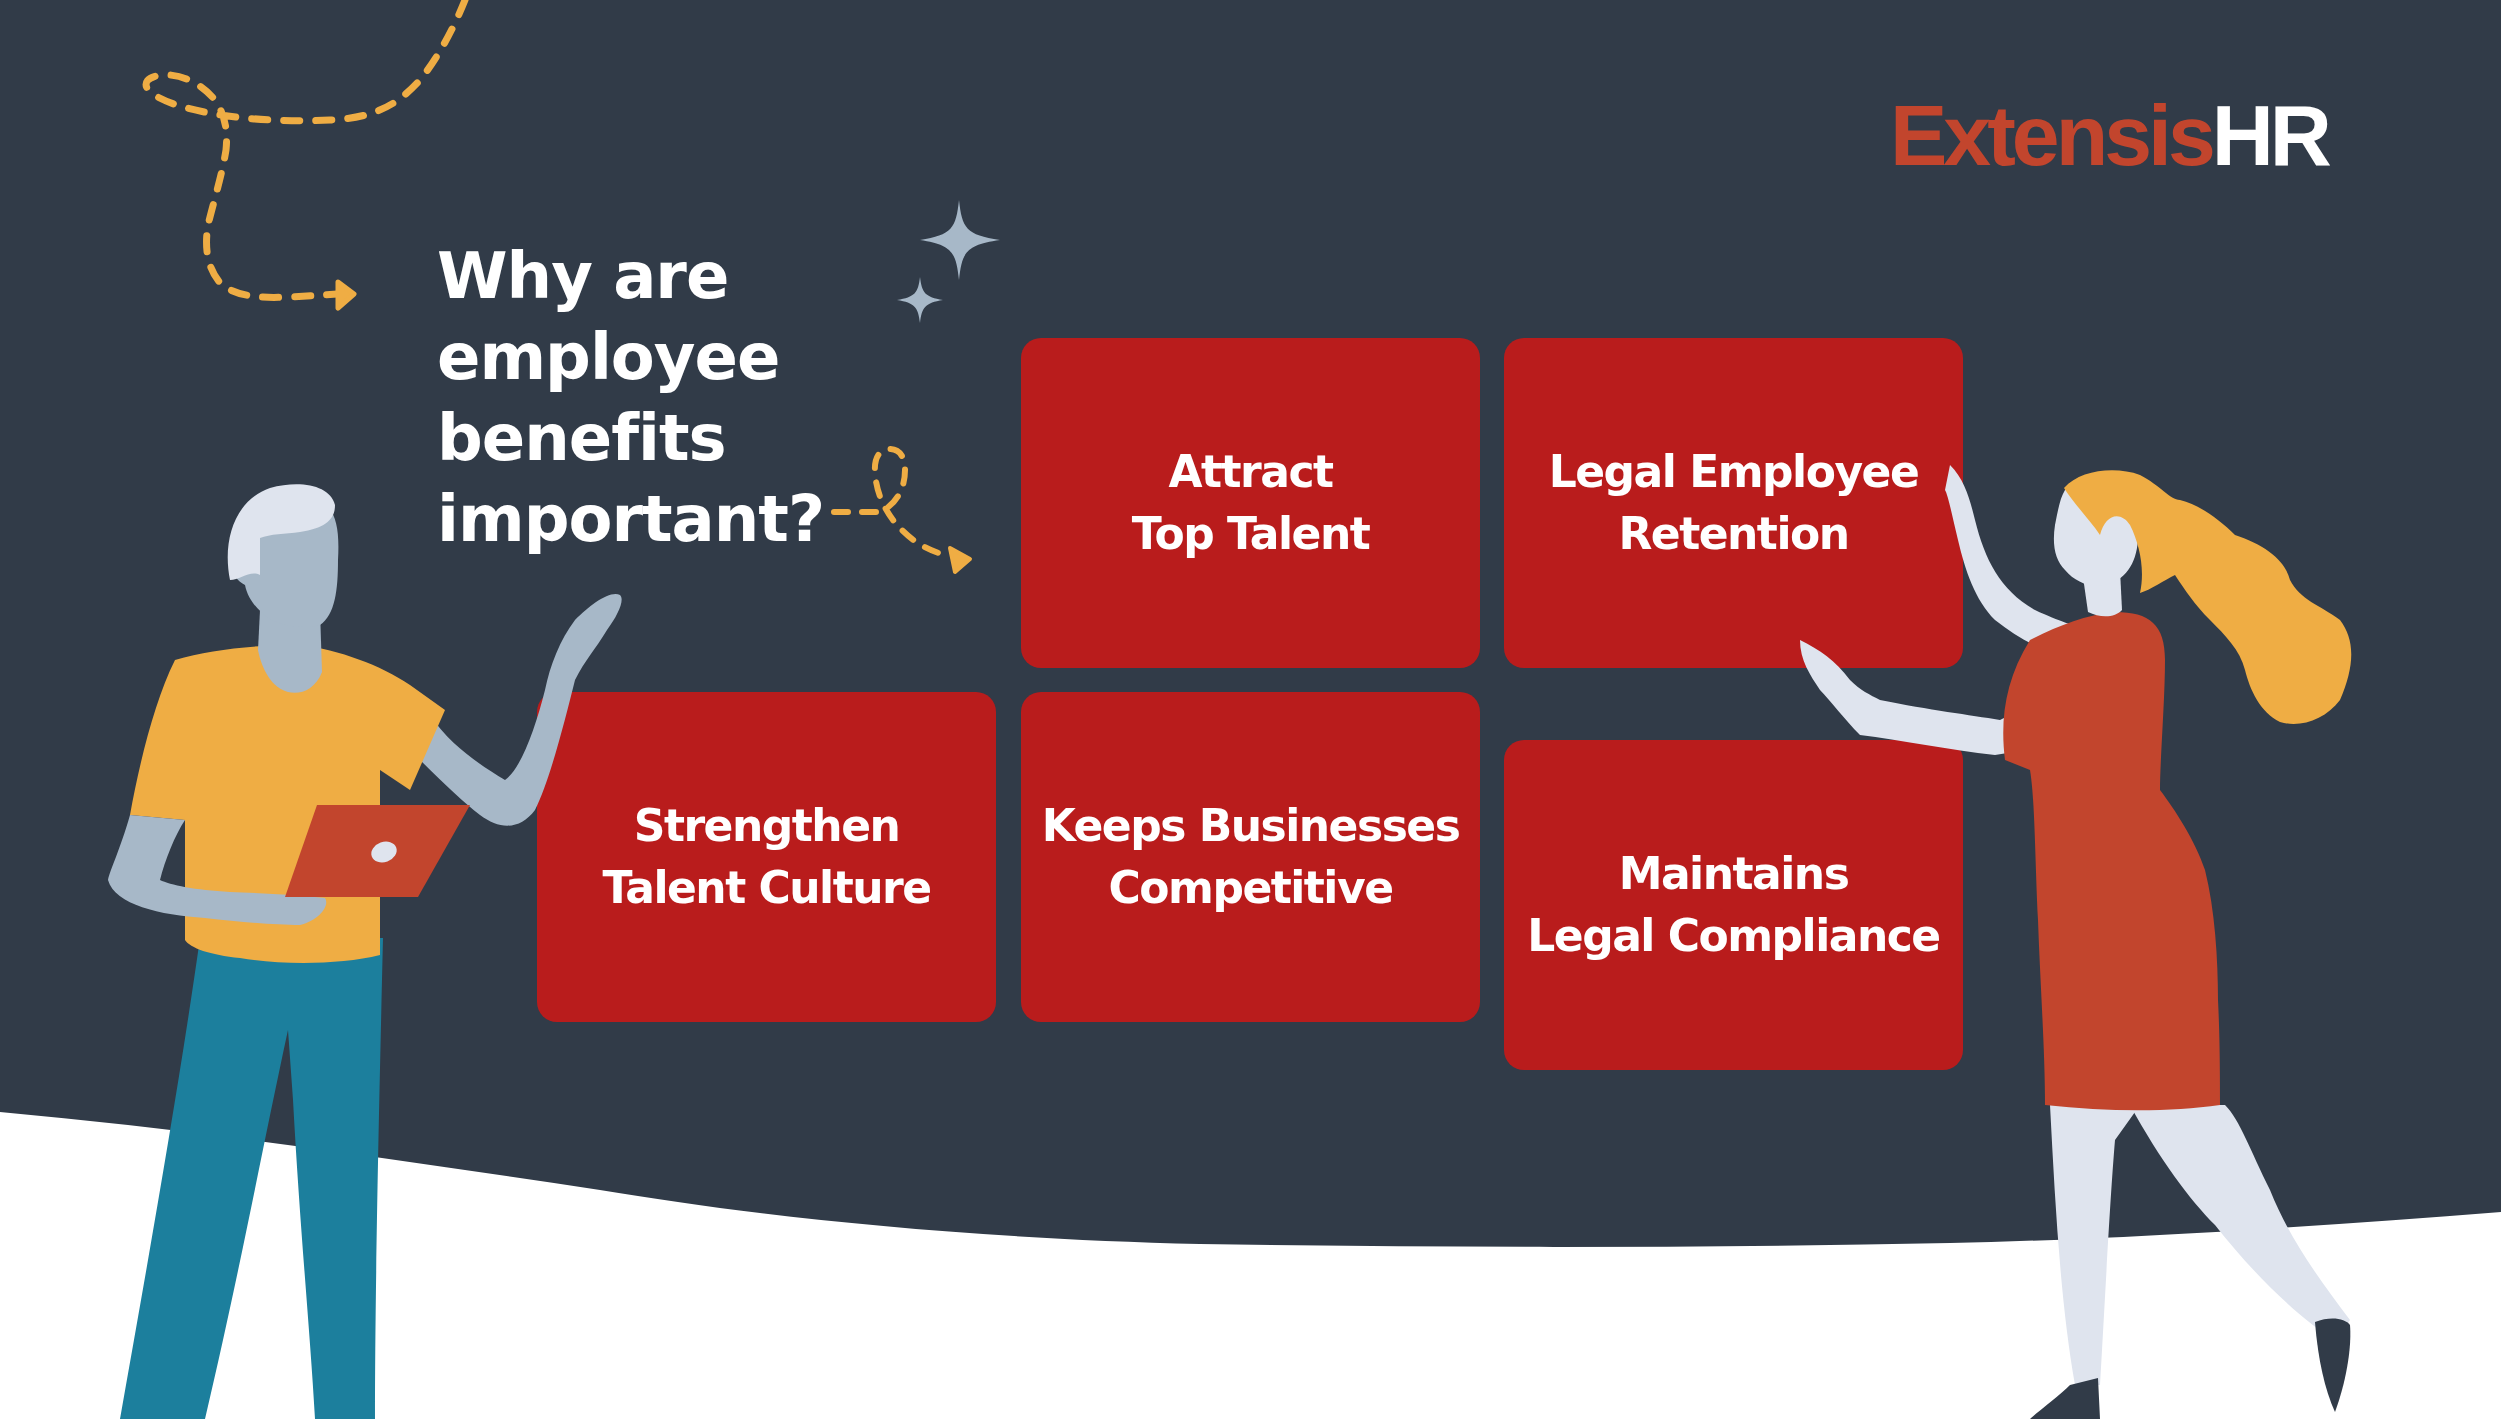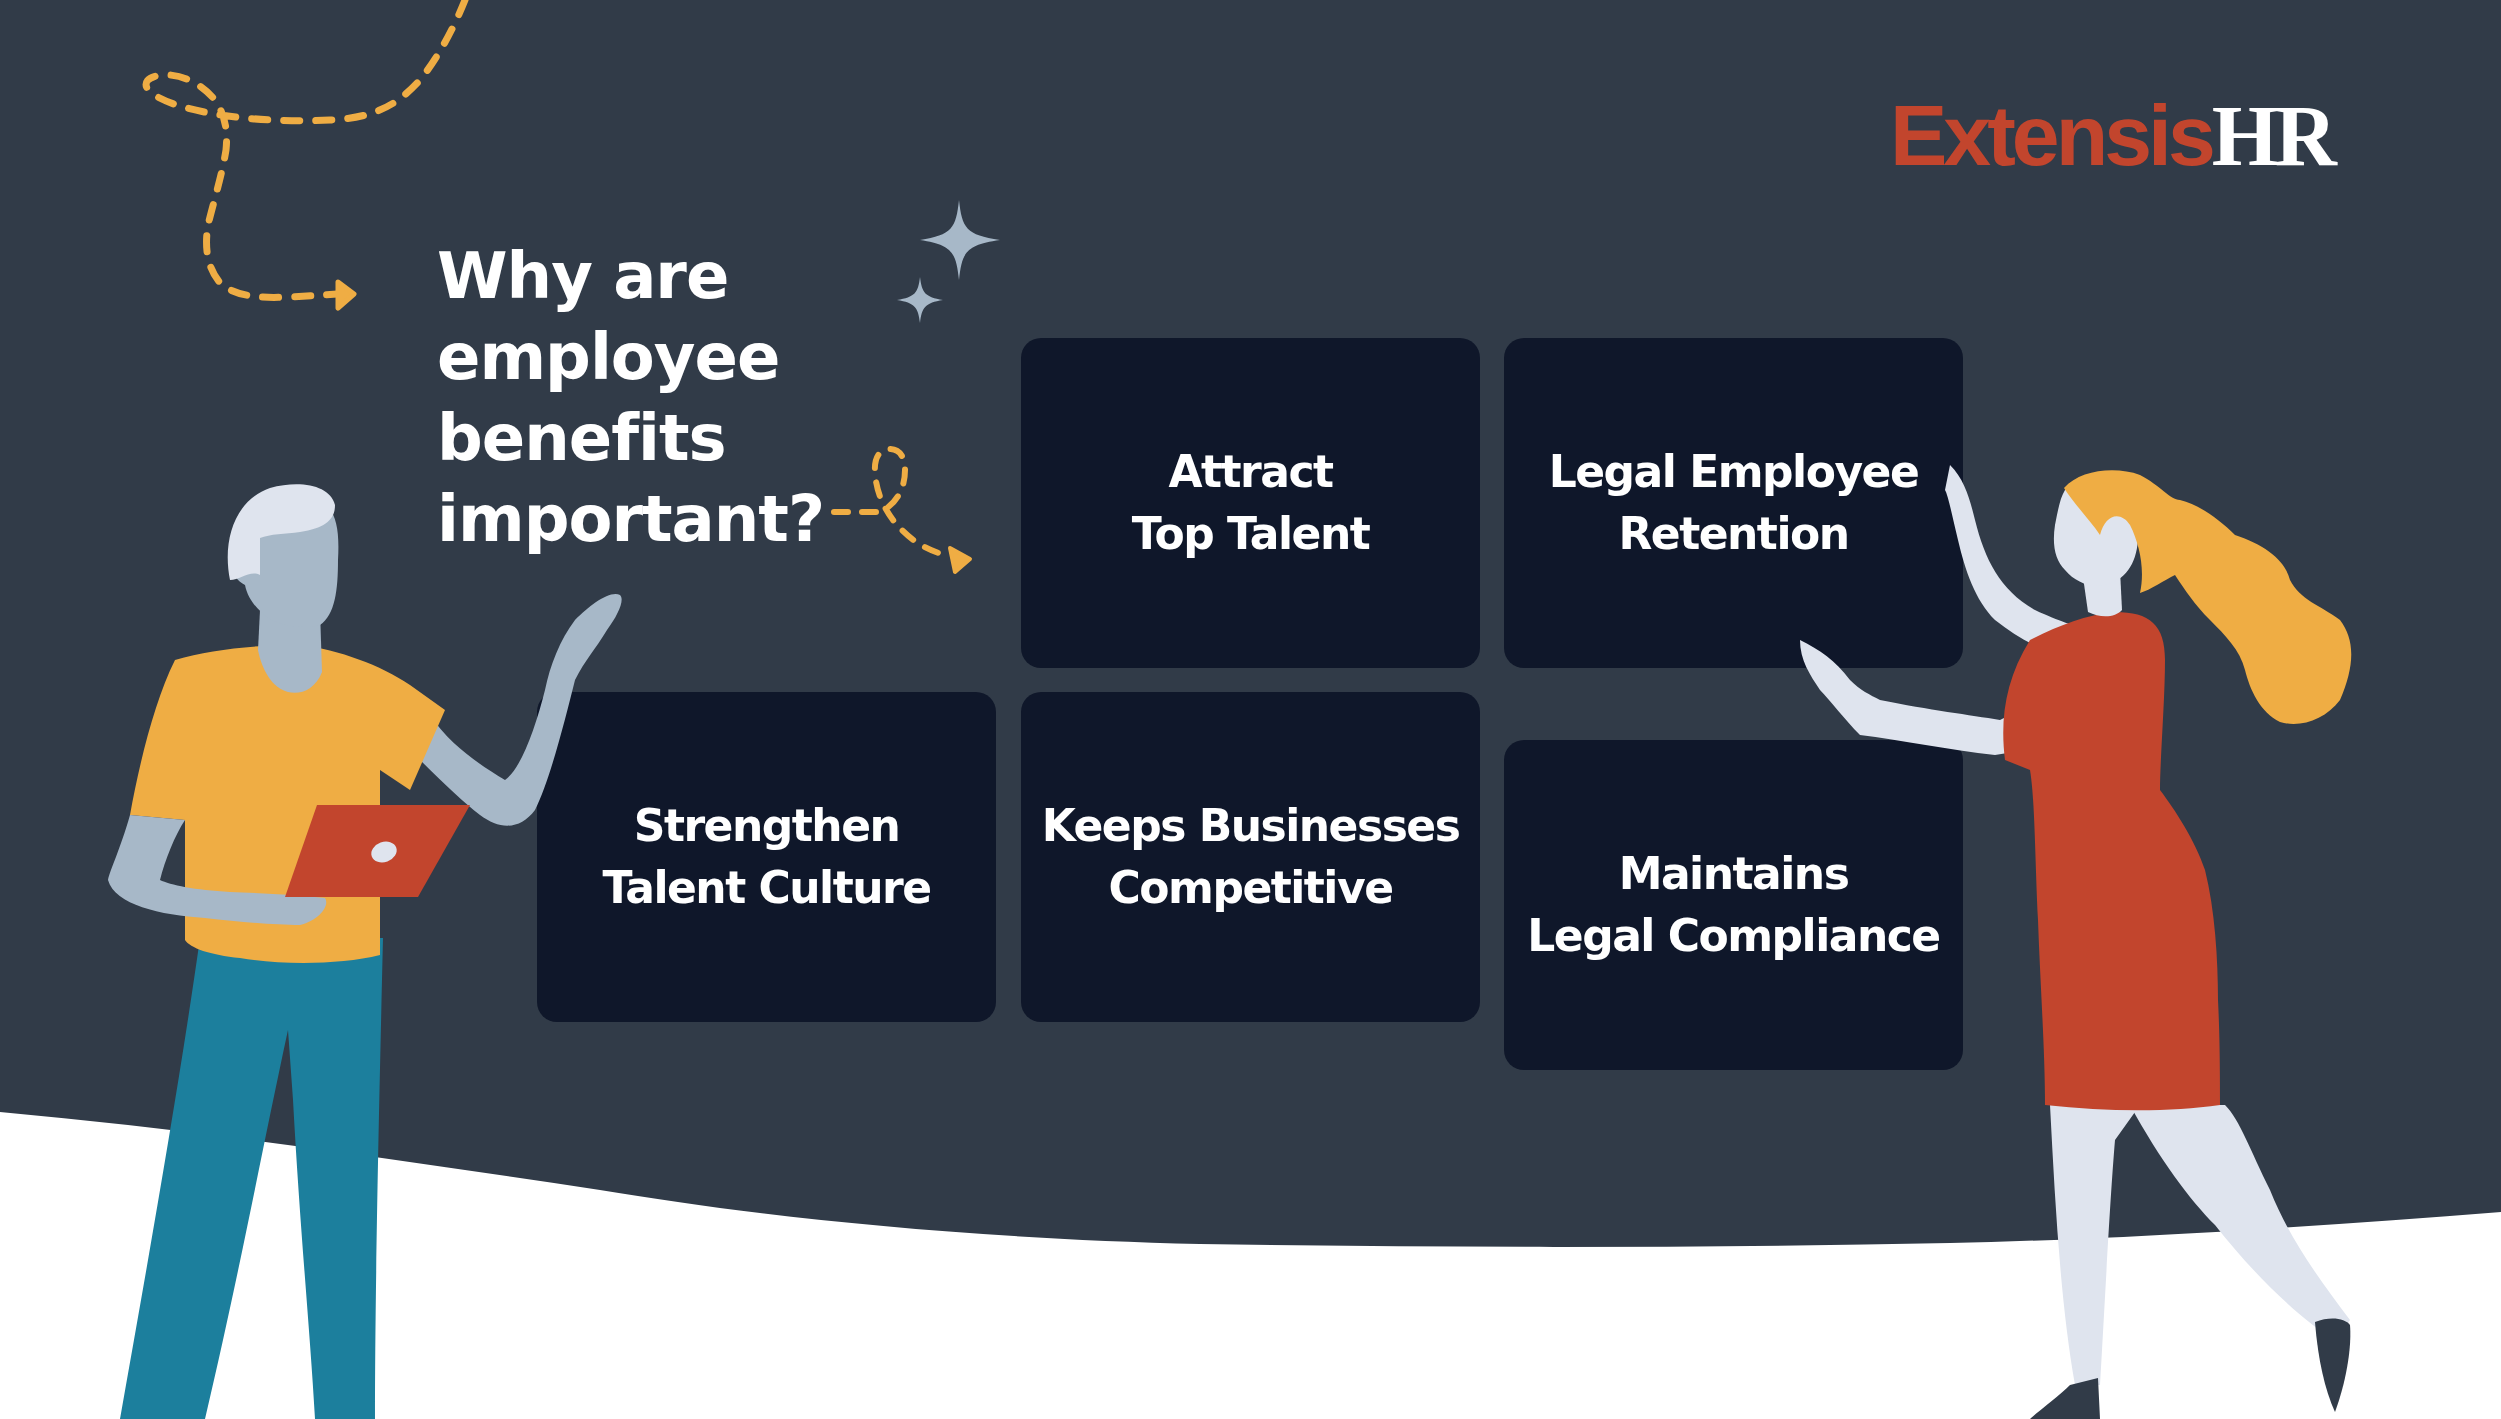--- a/index.html
+++ b/index.html
@@ -1,22 +1,22 @@
 <!DOCTYPE html>
 <html><head>
 <meta charset="utf-8">
 <style>
   html, body { margin: 0; padding: 0; }
   body { width: 2501px; height: 1419px; position: relative; overflow: hidden; background: #ffffff; font-family: "DejaVu Sans", "Liberation Sans", sans-serif; }
   .bg-svg { position: absolute; left: 0; top: 0; width: 2501px; height: 1419px; }
   .logo { position: absolute; left: 1890px; top: 92px; font-family: "Liberation Sans", sans-serif; font-weight: bold; font-size: 86px; letter-spacing: -4px; line-height: 1; }
   .logo .brand { color: #c2452d; }
-  .logo .suffix { color: #ffffff; font-family: Liberation Serif, serif; }
+  .logo .suffix { color: #ffffff; }
   .headline { position: absolute; left: 425px; top: 224px; width: 420px; color: #ffffff; font-family: "DejaVu Sans", sans-serif; font-weight: bold; font-size: 64px; line-height: 81px; letter-spacing: -1px; margin: 12px; }
-  .card { position: absolute; width: 459px; height: 330px; background: #0f172a; border-radius: 20px; display: flex; align-items: center; justify-content: center; text-align: center; color: #ffffff; font-family: "DejaVu Sans", sans-serif; font-weight: bold; font-size: 44px; line-height: 62px; letter-spacing: -1.5px; box-sizing: border-box; padding: 0 12px; cursor: pointer; }
+  .card { position: absolute; width: 459px; height: 330px; background: #b91c1c; border-radius: 20px; display: flex; align-items: center; justify-content: center; text-align: center; color: #ffffff; font-family: "DejaVu Sans", sans-serif; font-weight: bold; font-size: 44px; line-height: 62px; letter-spacing: -1.5px; box-sizing: border-box; padding: 0 12px; cursor: pointer; }
   .card .label { white-space: pre-line; }
   .fg-svg { position: absolute; left: 0; top: 0; width: 2501px; height: 1419px; pointer-events: none; }
 </style>
 </head>
 <body>
 
 <svg class="bg-svg" viewBox="0 0 2501 1419" xmlns="http://www.w3.org/2000/svg">
   <path d="M0,0 H2501 V1212 C2300,1228 2100,1240 1950,1243 C1700,1248 1450,1248 1200,1244 C950,1238 750,1215 600,1190 C400,1160 200,1130 0,1112 Z" fill="#313b48"></path>
 
   <g fill="none" stroke="#efad44" stroke-width="7" stroke-linecap="round" stroke-dasharray="16 16">

